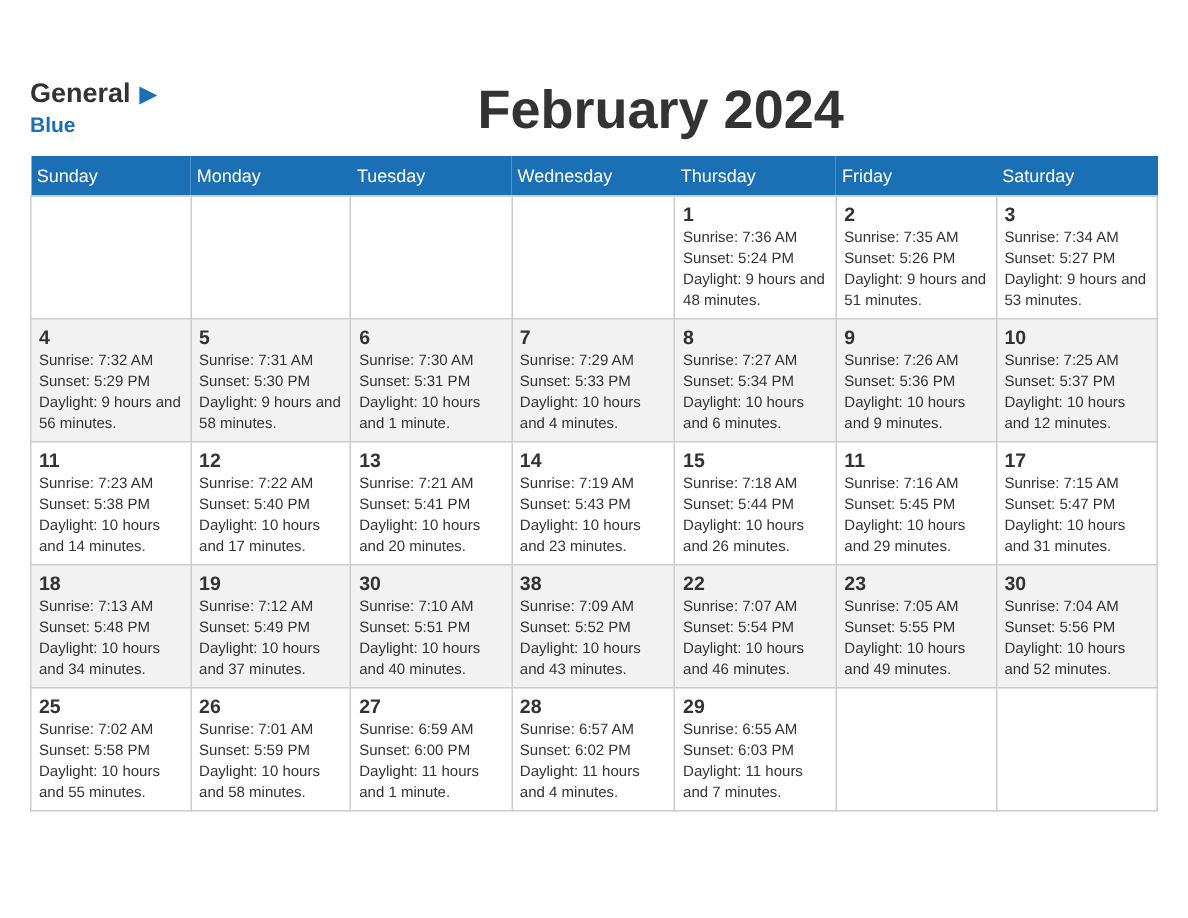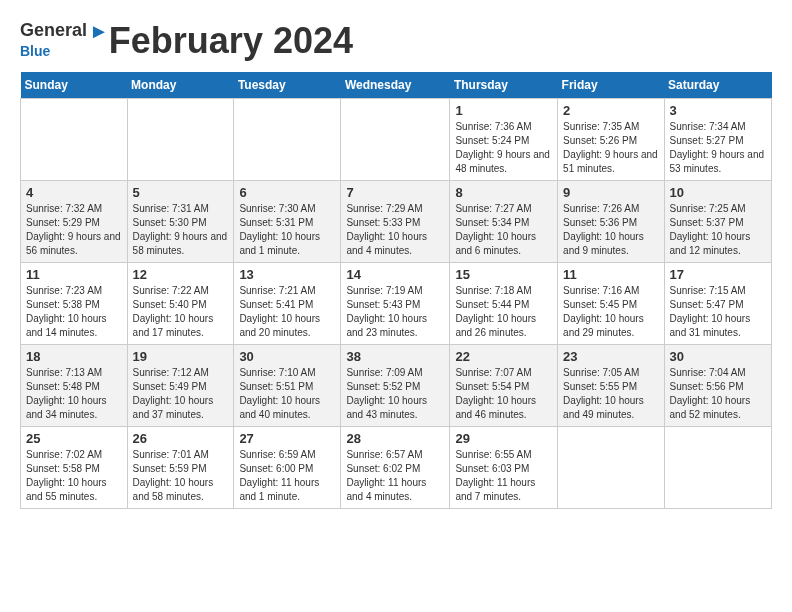--- a/index.html
+++ b/index.html
@@ -4,22 +4,23 @@
   <style>
     * { box-sizing: border-box; margin: 0; padding: 0; }
     body {
       font-family: Arial, sans-serif;
       background: #fff;
       width: 792px;
       min-height: 612px;
       padding: 20px;
     }
     .header {
-      text-align: left;
+      text-align: center;
       margin-bottom: 10px;
+      margin-top: 32px;
     }
     .header .month-year {
       font-size: 36px;
       font-weight: bold;
       color: #333;
     }
     .header .location {
       font-size: 16px;
       color: #555;
     }
@@ -35,21 +36,21 @@
       width: 100%;
       border-collapse: collapse;
       font-size: 11px;
     }
     thead th {
       background-color: #1a6fb5;
       color: #fff;
       padding: 6px 4px;
       text-align: left;
       font-size: 12px;
-      font-weight: bold;
+      font-weight: normal;
       margin-left: 38px;
     }
     tbody td {
       border: 1px solid #ccc;
       vertical-align: top;
       padding: 4px 5px;
       width: 113px;
       min-height: 80px;
       color: #333;
     }

